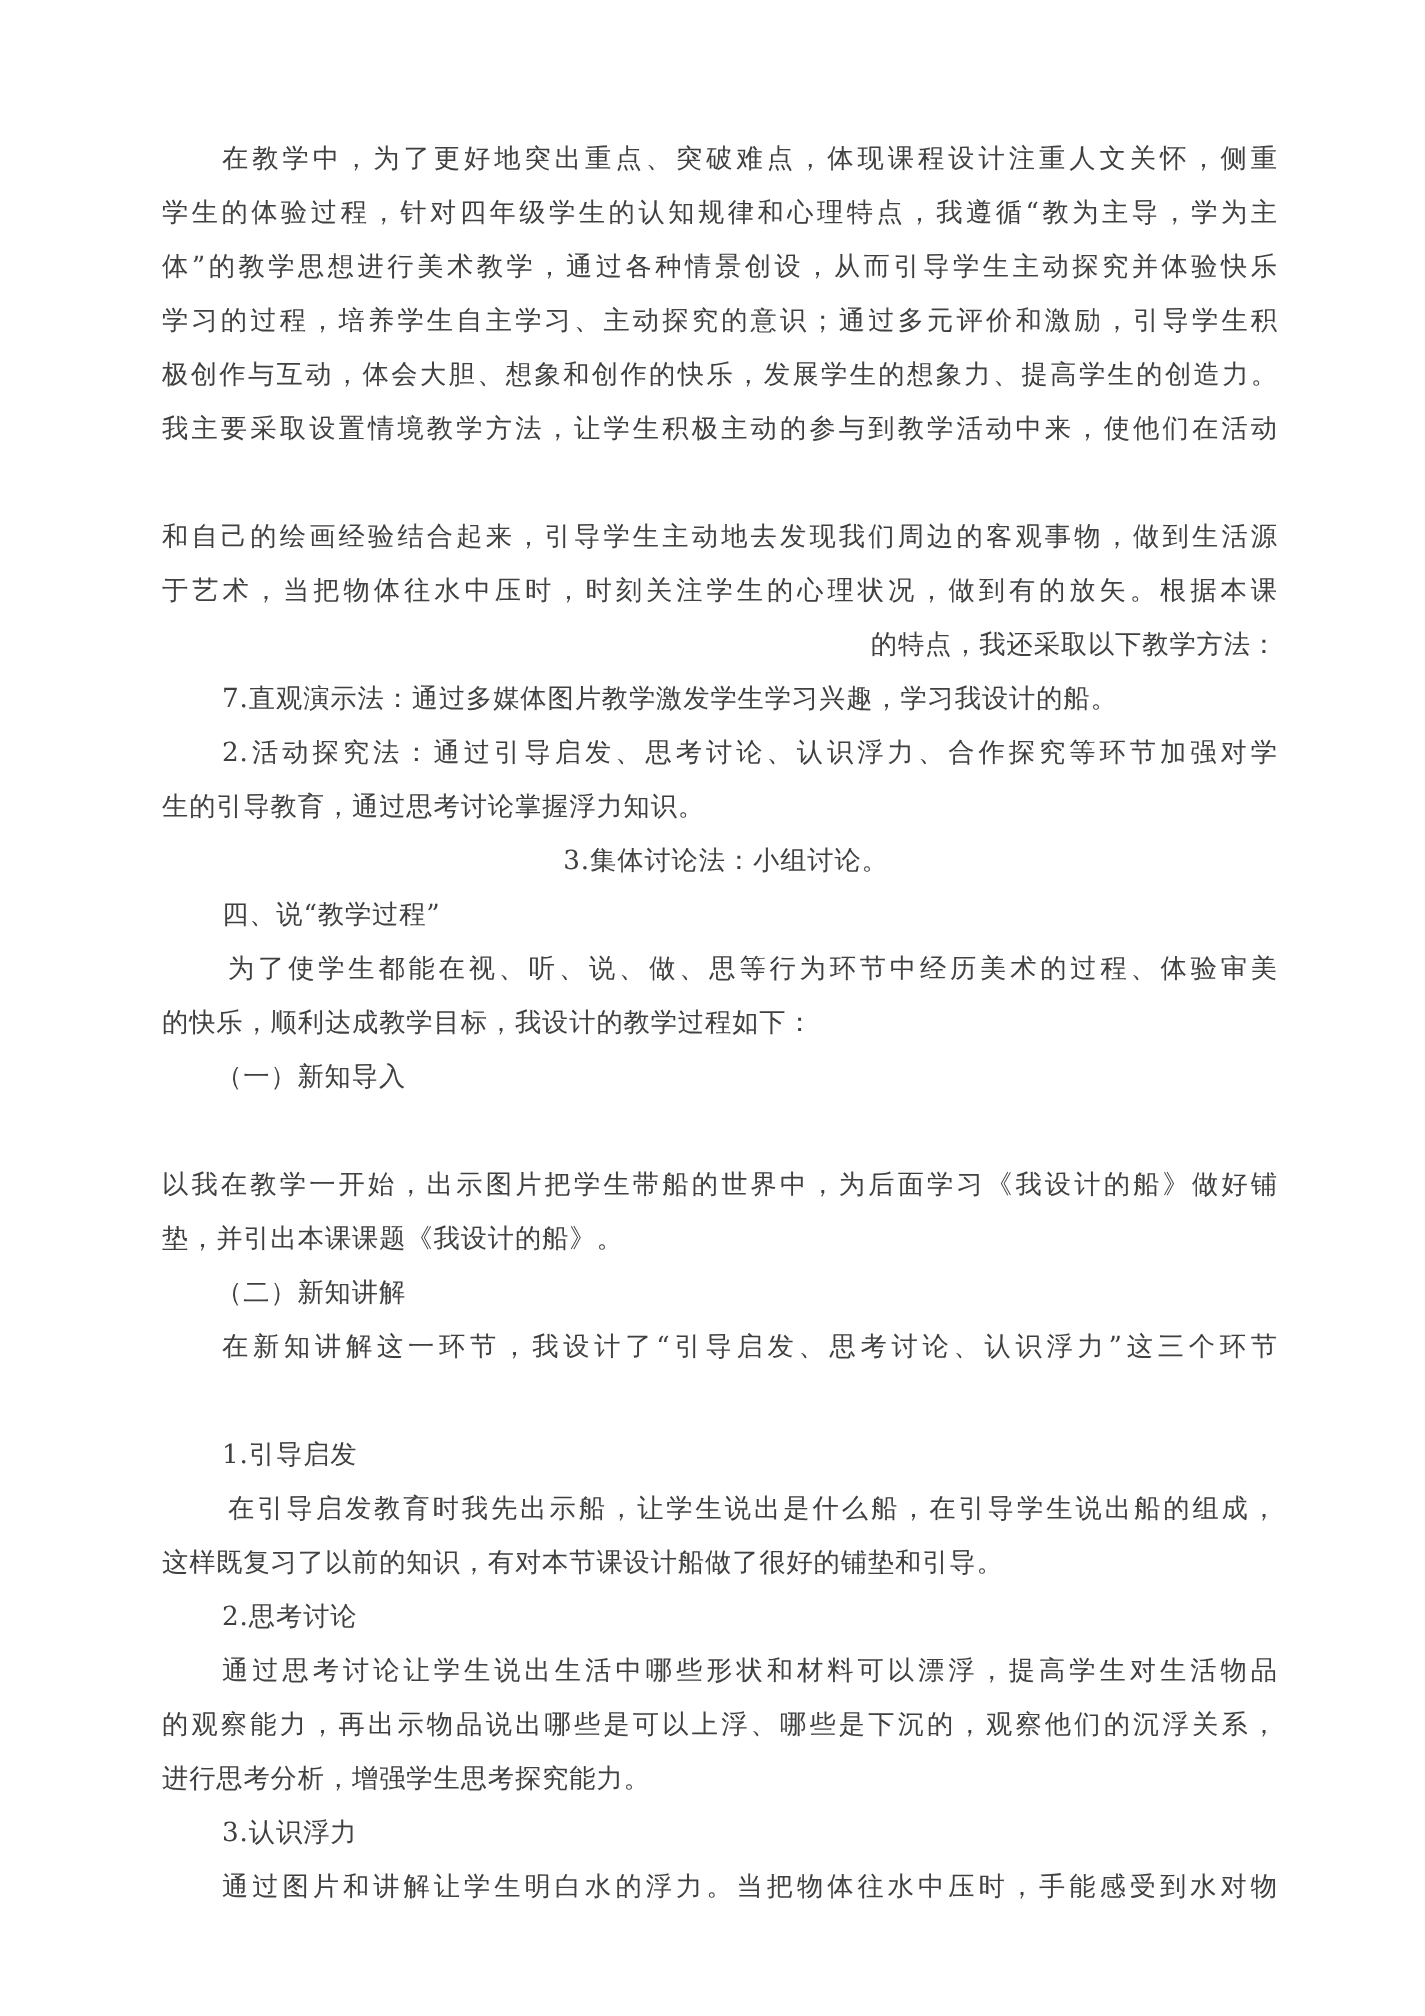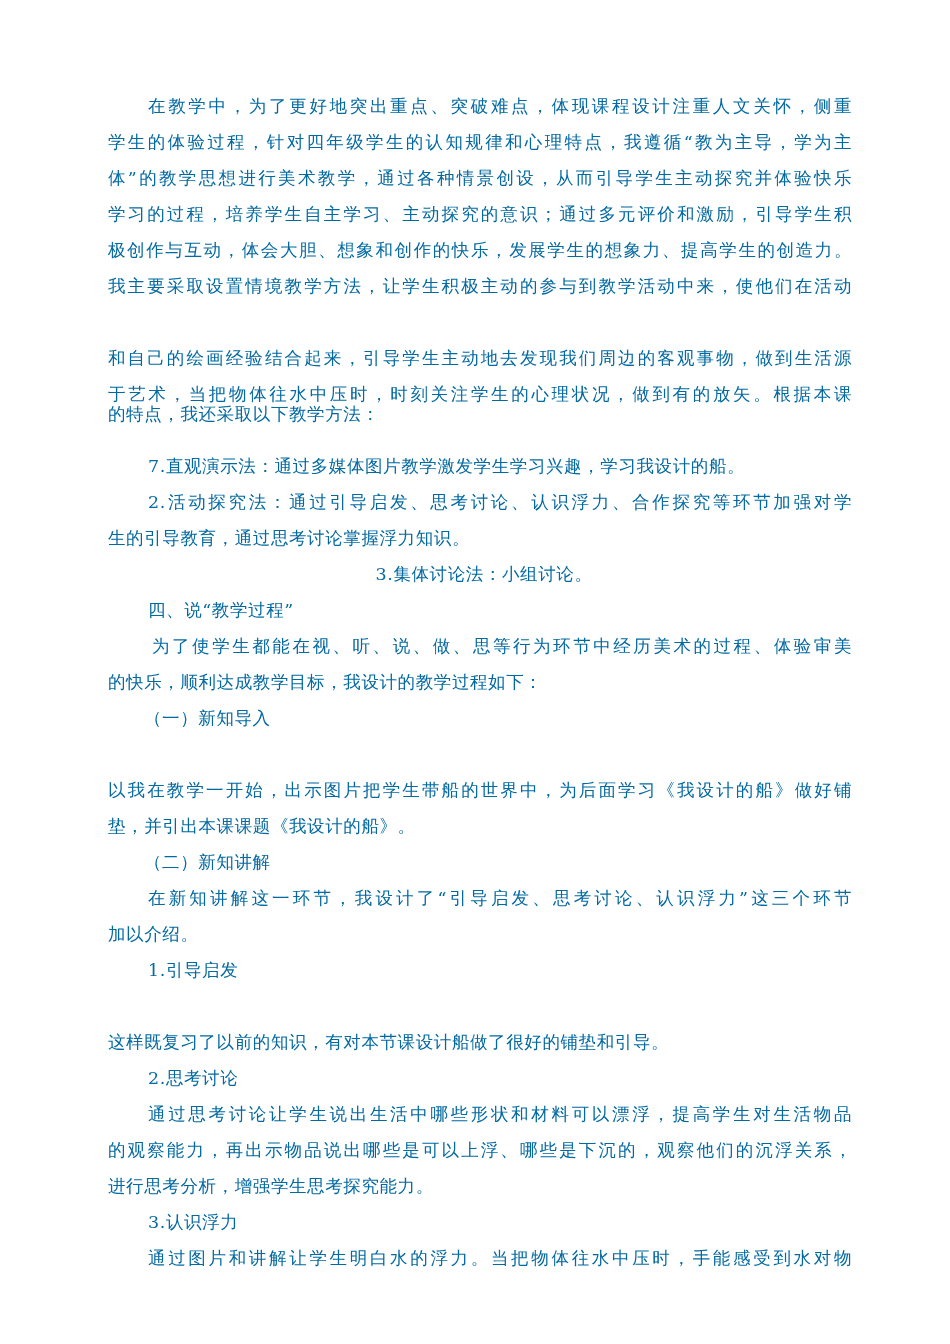--- a/index.html
+++ b/index.html
@@ -5,53 +5,53 @@
     html, body { margin: 0; padding: 0; background: #ffffff; }
     body { width: 950px; height: 1344px; position: relative; overflow: hidden; }
     .page { position: absolute; left: 0; top: 0; width: 950px; height: 1344px; background: #ffffff; }
     .line {
       position: absolute;
       left: 108px;
       width: 744px;
       font-family: "DejaVu Serif", "Liberation Serif", serif;
       font-size: 17.5px;
       line-height: 20px;
-      color: #0369a1;
+      color: #404040;
       white-space: nowrap;
       letter-spacing: 0.6px;
     }
     .justify { text-align: justify; text-align-last: justify; }
   </style>
 </head>
 <body>
 
 <div class="page">
   <div class="line justify" style="left: 148px; top: 96px; width: 704px;">在教学中，为了更好地突出重点、突破难点，体现课程设计注重人文关怀，侧重</div>
   <div class="line justify" style="left: 108px; top: 132px; width: 744px;">学生的体验过程，针对四年级学生的认知规律和心理特点，我遵循“教为主导，学为主</div>
   <div class="line justify" style="left: 108px; top: 168px; width: 744px;">体”的教学思想进行美术教学，通过各种情景创设，从而引导学生主动探究并体验快乐</div>
   <div class="line justify" style="left: 108px; top: 204px; width: 744px;">学习的过程，培养学生自主学习、主动探究的意识；通过多元评价和激励，引导学生积</div>
   <div class="line justify" style="left: 108px; top: 240px; width: 744px;">极创作与互动，体会大胆、想象和创作的快乐，发展学生的想象力、提高学生的创造力。</div>
   <div class="line justify" style="left: 108px; top: 276px; width: 744px;">我主要采取设置情境教学方法，让学生积极主动的参与到教学活动中来，使他们在活动</div>
   <div class="line justify" style="left: 108px; top: 348px; width: 744px;">和自己的绘画经验结合起来，引导学生主动地去发现我们周边的客观事物，做到生活源</div>
   <div class="line justify" style="left: 108px; top: 384px; width: 744px;">于艺术，当把物体往水中压时，时刻关注学生的心理状况，做到有的放矢。根据本课</div>
-  <div class="line" style="left: 108px; top: 404px; width: 744px;">的特点，我还采取以下教学方法：</div>
+  <div class="line" style="left: 108px; top: 420px; width: 744px; text-align: right;">的特点，我还采取以下教学方法：</div>
   <div class="line" style="left: 148px; top: 456px; width: 704px;">7.直观演示法：通过多媒体图片教学激发学生学习兴趣，学习我设计的船。</div>
   <div class="line justify" style="left: 148px; top: 492px; width: 704px;">2.活动探究法：通过引导启发、思考讨论、认识浮力、合作探究等环节加强对学</div>
   <div class="line" style="left: 108px; top: 528px; width: 744px;">生的引导教育，通过思考讨论掌握浮力知识。</div>
   <div class="line" style="left: 132px; top: 564px; width: 704px; text-align: center;">3.集体讨论法：小组讨论。</div>
   <div class="line" style="left: 148px; top: 600px; width: 704px;">四、说“教学过程”</div>
   <div class="line justify" style="left: 152px; top: 636px; width: 700px;">为了使学生都能在视、听、说、做、思等行为环节中经历美术的过程、体验审美</div>
   <div class="line" style="left: 108px; top: 672px; width: 744px;">的快乐，顺利达成教学目标，我设计的教学过程如下：</div>
   <div class="line" style="left: 144px; top: 708px; width: 708px;">（一）新知导入</div>
   <div class="line justify" style="left: 108px; top: 780px; width: 744px;">以我在教学一开始，出示图片把学生带船的世界中，为后面学习《我设计的船》做好铺</div>
   <div class="line" style="left: 108px; top: 816px; width: 744px;">垫，并引出本课课题《我设计的船》。</div>
   <div class="line" style="left: 144px; top: 852px; width: 708px;">（二）新知讲解</div>
   <div class="line justify" style="left: 148px; top: 888px; width: 704px;">在新知讲解这一环节，我设计了“引导启发、思考讨论、认识浮力”这三个环节</div>
-  <div class="line" style="left: 108px; top: 924px; width: 744px;">加以介绍。</div>
   <div class="line" style="left: 148px; top: 960px; width: 704px;">1.引导启发</div>
+  <div class="line justify" style="left: 152px; top: 996px; width: 700px;">在引导启发教育时我先出示船，让学生说出是什么船，在引导学生说出船的组成，</div>
   <div class="line" style="left: 108px; top: 1032px; width: 744px;">这样既复习了以前的知识，有对本节课设计船做了很好的铺垫和引导。</div>
   <div class="line" style="left: 148px; top: 1068px; width: 704px;">2.思考讨论</div>
   <div class="line justify" style="left: 148px; top: 1104px; width: 704px;">通过思考讨论让学生说出生活中哪些形状和材料可以漂浮，提高学生对生活物品</div>
   <div class="line justify" style="left: 108px; top: 1140px; width: 744px;">的观察能力，再出示物品说出哪些是可以上浮、哪些是下沉的，观察他们的沉浮关系，</div>
   <div class="line" style="left: 108px; top: 1176px; width: 744px;">进行思考分析，增强学生思考探究能力。</div>
   <div class="line" style="left: 148px; top: 1212px; width: 704px;">3.认识浮力</div>
   <div class="line justify" style="left: 148px; top: 1248px; width: 704px;">通过图片和讲解让学生明白水的浮力。当把物体往水中压时，手能感受到水对物</div>
 </div>
 
 </body></html>

